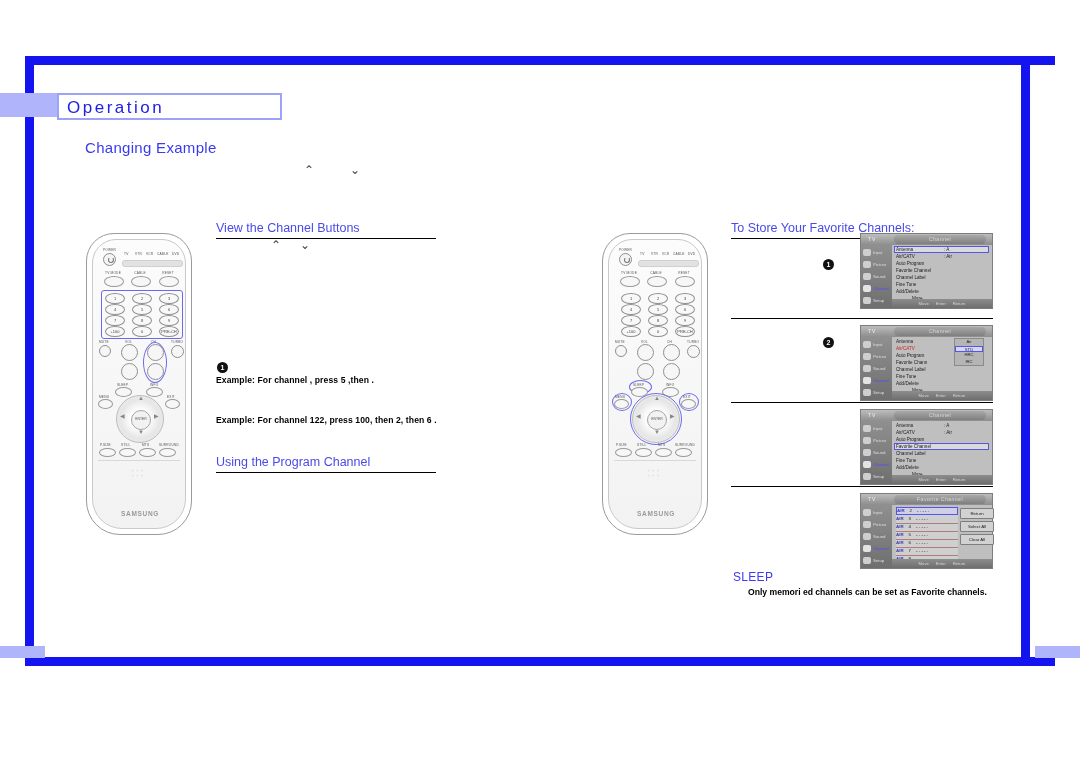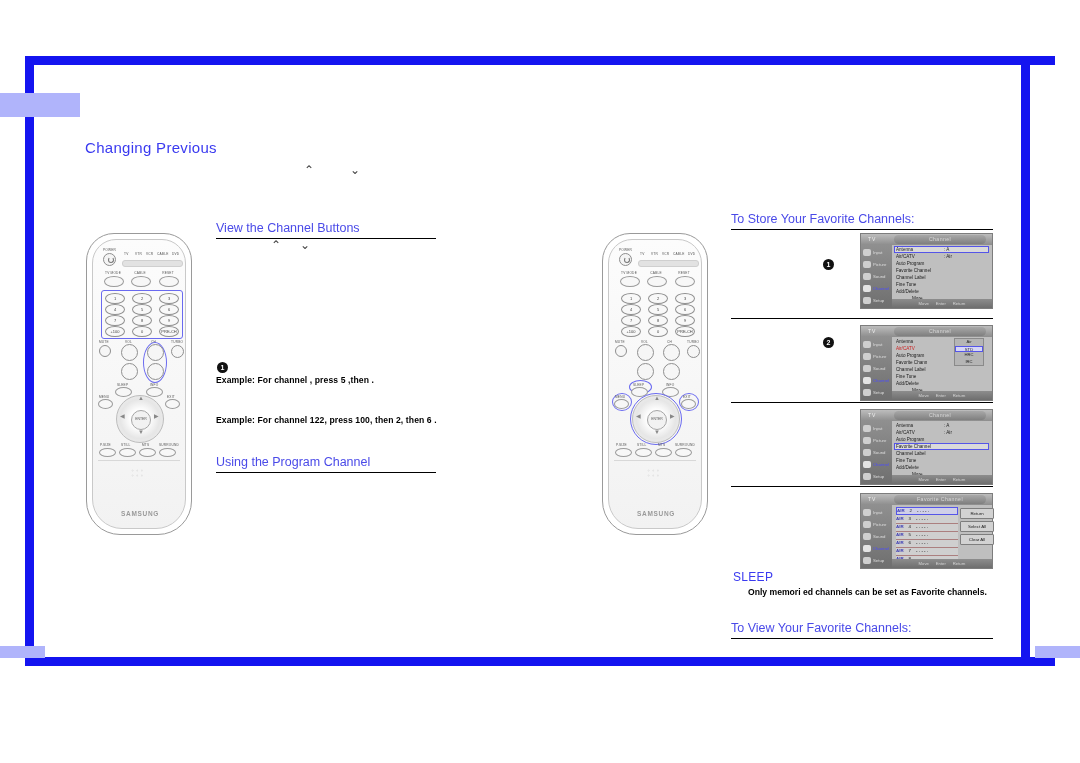--- a/index.html
+++ b/index.html
@@ -142,22 +142,25 @@
 <div class="page">
 
   <div class="frame-top"></div>
   <div class="frame-left"></div>
   <div class="frame-right"></div>
   <div class="frame-bottom"></div>
   <div class="tab-left"></div>
   <div class="tab-bl"></div>
   <div class="tab-br"></div>
 
-
-  <div class="sec-title" id="title-left">Changing Previous</div>
+  <div class="op-box">
+    <span>Operation</span>
+  </div>
+
+  <div class="sec-title" id="title-left">Changing Example</div>
   <div class="chev" style="left:304px;top:163px;">⌃</div>
   <div class="chev" style="left:350px;top:163px;">⌄</div>
 
   <div class="sub w-l" style="left:216px;top:221px;">View the Channel Buttons</div>
   <div class="chev" style="left:271px;top:238px;">⌃</div>
   <div class="chev" style="left:300px;top:238px;">⌄</div>
 
   <div class="bullet" style="left:217px;top:362px;">1</div>
   <div class="body-text" style="left:216px;top:375px;">Example: For channel   , press 5 ,then   .</div>
   <div class="body-text" style="left:216px;top:415px;">Example: For channel 122, press   100, then 2, then 6 .</div>
@@ -236,34 +239,33 @@
       <div class="rm-label" style="left:66px;top:203px;">SURROUND</div>
       <div class="rm-oval" style="left:66px;top:208px;width:15px;height:7px;"></div>
 
       <div class="rm-foot" style="top:220px;"></div>
       <div class="rm-ir" style="left:38px;top:228px;">∘∘∘<br>∘∘∘</div>
       <div class="rm-brand" style="left:28px;top:270px;">SAMSUNG</div>
     </div>
   </div>
 
 
-  <div class="sub w-r" style="left:731px;top:212px;">To Store Your Favorite Channels:</div>
+  <div class="sub w-r" style="left:731px;top:221px;">To Store Your Favorite Channels:</div>
 
   <div class="bullet" style="left:823px;top:259px;">1</div>
   <div class="bullet" style="left:823px;top:337px;">2</div>
   <div class="bullet" style="left:861px;top:422px;">3</div>
 
   <div style="position:absolute;left:731px;top:318px;width:262px;height:1px;background:#000;"></div>
   <div style="position:absolute;left:731px;top:402px;width:262px;height:1px;background:#000;"></div>
   <div style="position:absolute;left:731px;top:486px;width:262px;height:1px;background:#000;"></div>
 
   <div class="note-head" style="left:733px;top:570px;">SLEEP</div>
   <div class="note-body" style="left:748px;top:587px;">Only memori ed channels can be set as Favorite channels.</div>
 
-  <div class="sub w-r" style="left:731px;top:621px;">To View Your Favorite Channels:</div>
 
   <div class="remote" id="remote-2" style="left:602px;top:233px;">
     <div class="remote-inner">
       <div class="rm-label" style="left:10px;top:8px;">POWER</div>
       <div class="rm-pow" style="left:10px;top:13px;"></div>
       <div class="rm-label" style="left:31px;top:12px;">TV</div>
       <div class="rm-label" style="left:42px;top:12px;">VTR</div>
       <div class="rm-label" style="left:53px;top:12px;">VCR</div>
       <div class="rm-label" style="left:64px;top:12px;">CABLE</div>
       <div class="rm-label" style="left:79px;top:12px;">DVD</div>

